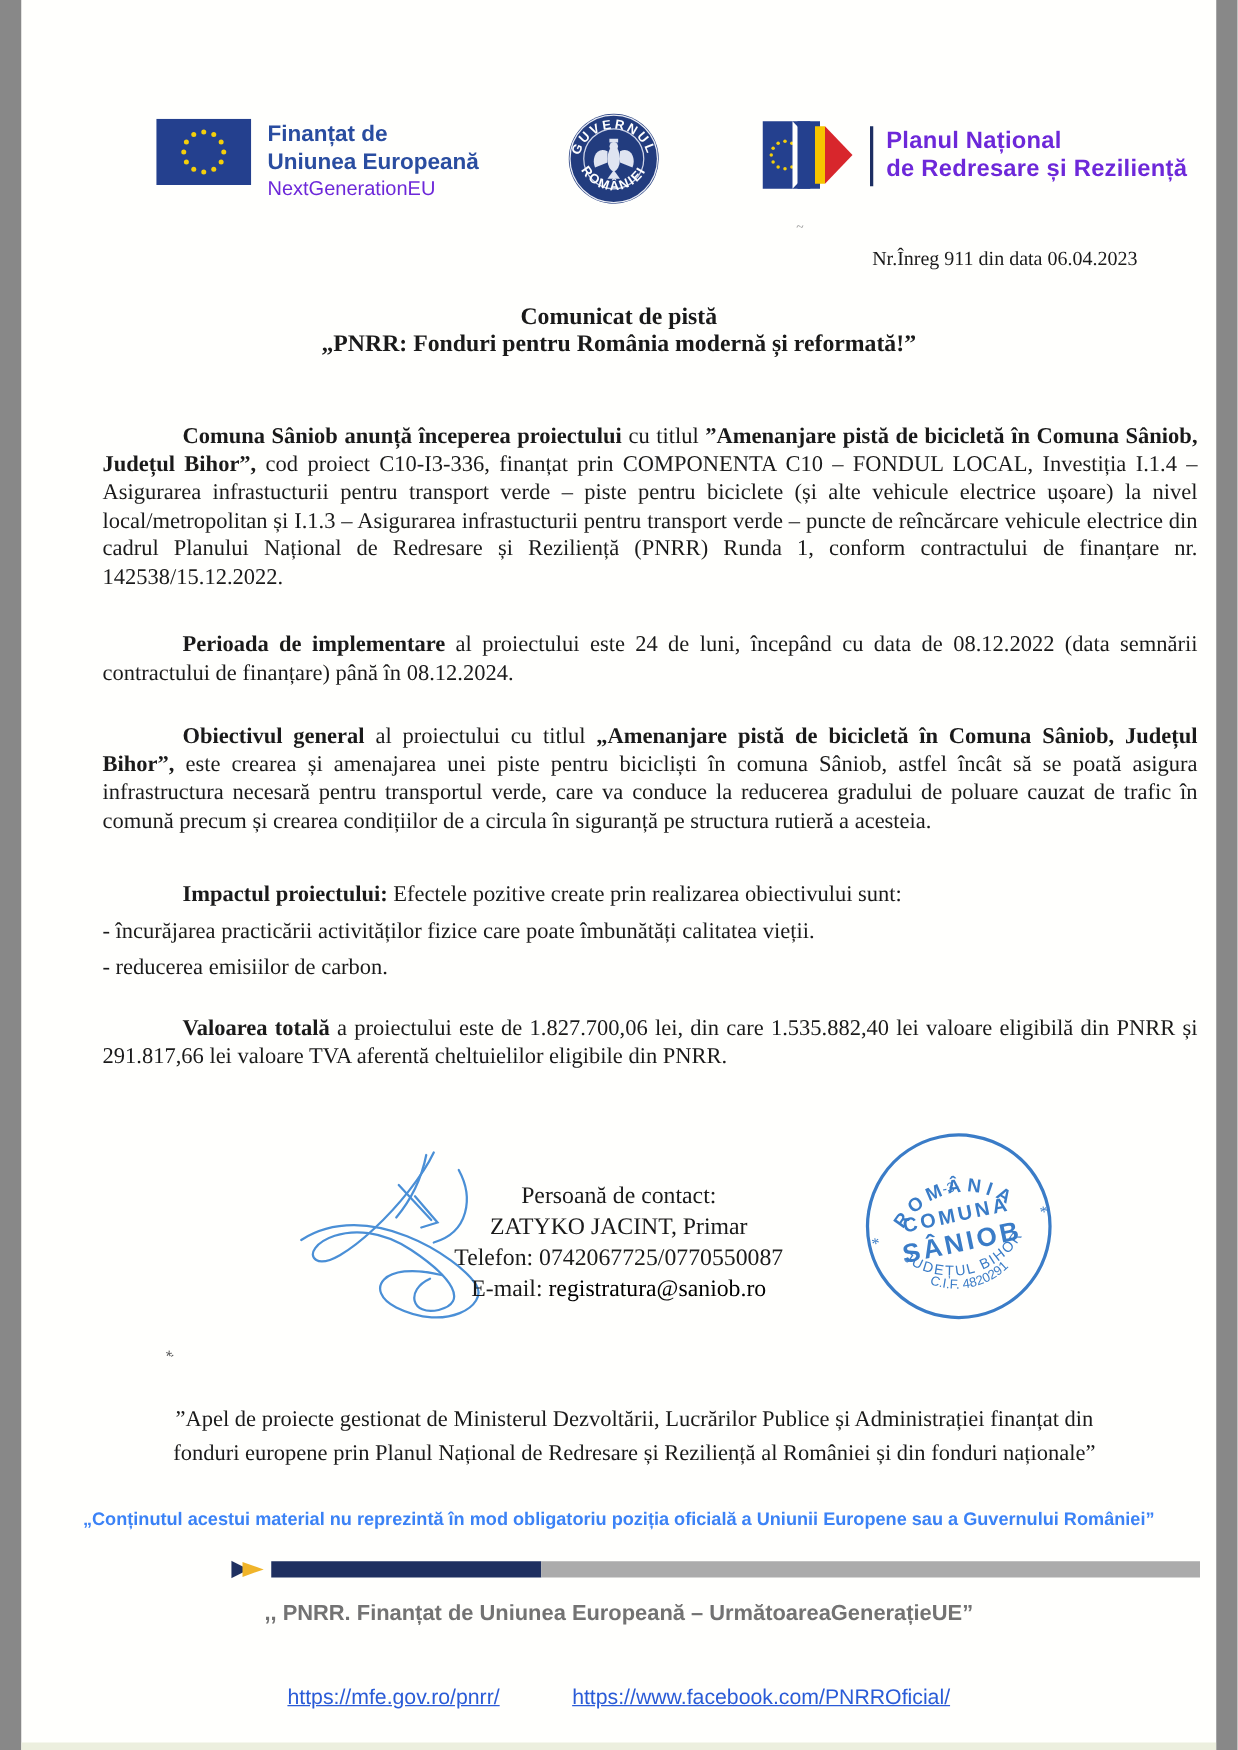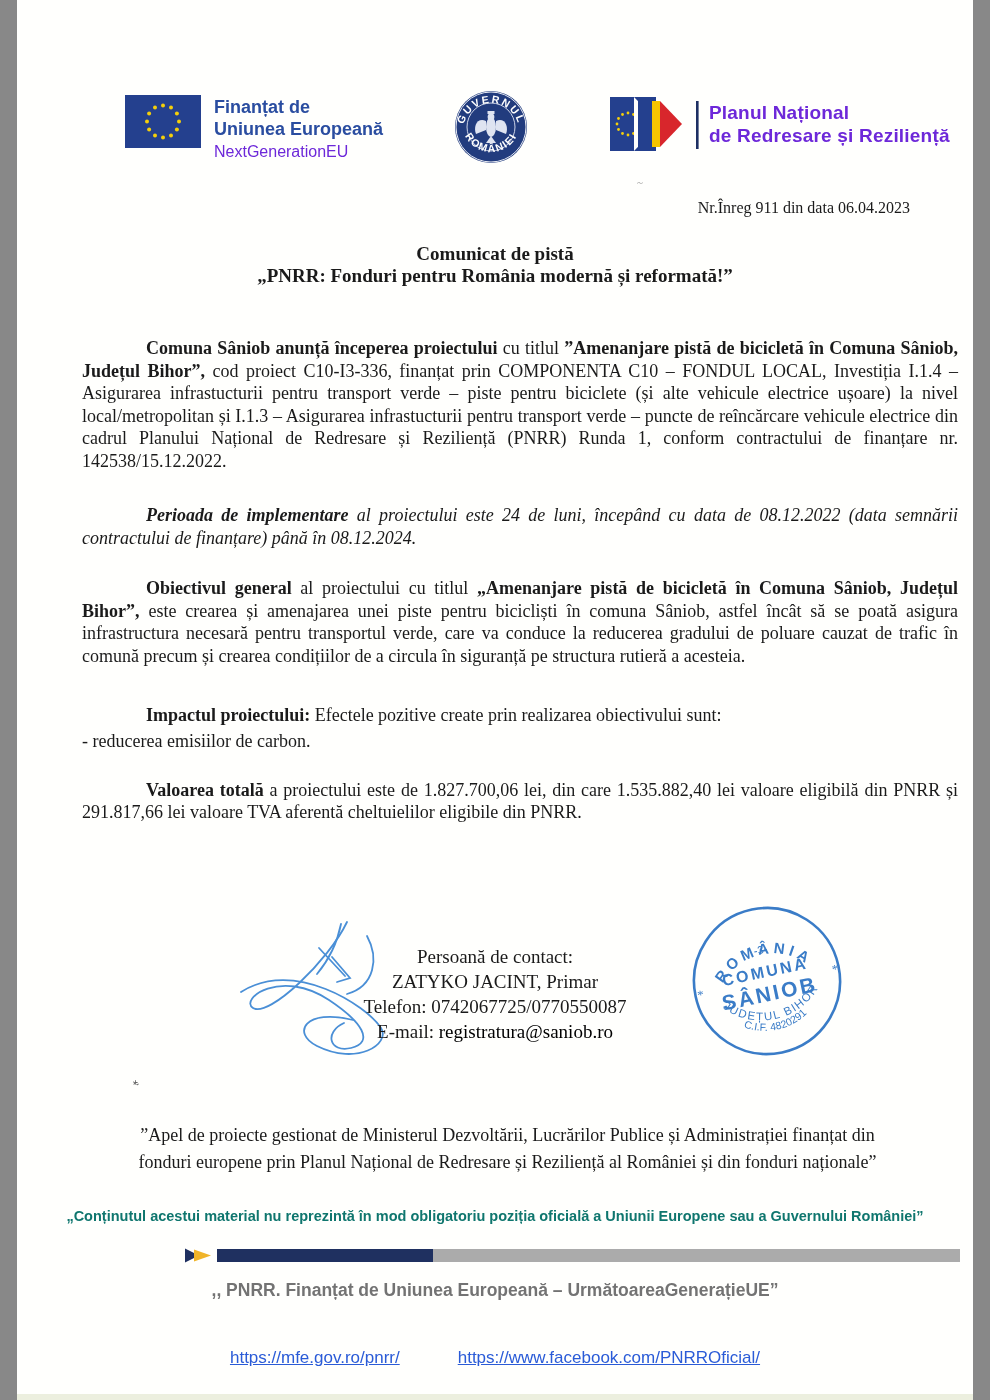--- a/index.html
+++ b/index.html
@@ -17,38 +17,38 @@
   .gov-seal { position:absolute; left:436px; top:87px; }
   .pnrr-logo { position:absolute; left:593px; top:95px; display:flex; }
   .pnrr-text { margin-left:7px; font-family:"Liberation Sans", sans-serif;
     font-weight:bold; font-size:19px; line-height:23px; color:#6d28d9; padding-top:6px; letter-spacing:0.2px;}
   
   .reg-line { position:absolute; top:199px; left:65px; right:63px; text-align:right; font-size:16px; }
   .title-block { position:absolute; top:243px; width:100%; text-align:center; font-weight:bold; font-size:19px; line-height:22px; }
   
   .doc-body { position:absolute; left:65px; top:337px; width:876px; font-size:18px; line-height:22.5px; }
   .doc-body p { text-align:justify; text-indent:64px; }
-  .p2 { margin-top:32px;font-style:italic; }
+  .p2 { margin-top:32px; }
   .p3 { margin-top:28px; }
   .p4 { margin-top:37px; }
   .li-line { text-align:left; line-height:29px; }
   .li-first { margin-top:3px; }
   .p5 { margin-top:23px; }
   b { font-weight:bold; }
   
   .contact { position:absolute; top:944px; width:100%; text-align:center; font-size:19px; line-height:25px; }
   .email-link { color:#000000; }
   .signature { position:absolute; left:212px; top:910px; }
   .sig-mark { position:absolute; left:116px; top:1072px; font-size:10px; color:#555; transform:rotate(8deg); }
   .stamp { position:absolute; left:658px; top:893px; }
   .artifact-1 { position:absolute; left:620px; top:176px; color:#9a9a9a; font-size:11px; }
   
   .quote-ministry { position:absolute; top:1122px; left:95px; right:70px; text-align:center; font-size:18px; line-height:27px; }
   .quote-disclaimer { position:absolute; top:1208px; width:100%; text-align:center;
-    font-family:"Liberation Sans", sans-serif; font-weight:bold; font-size:14.5px; color:#0f766e; }
+    font-family:"Liberation Sans", sans-serif; font-weight:bold; font-size:14.5px; color:#3b82f6; }
   
   .banner { position:absolute; top:1248px; left:168px; display:flex; align-items:center; }
   .banner-bar { display:flex; height:13px; width:743px; margin-left:2px; }
   .bar-navy { width:216px; background:#1f3060; }
   .bar-gray { flex:1; background:#ababab; }
   .slogan { position:absolute; top:1280px; width:100%; text-align:center;
     font-family:"Liberation Sans", sans-serif; font-weight:bold; font-size:17.5px; color:#737373; }
   .links { position:absolute; top:1316px; width:100%; display:flex; justify-content:center; gap:58px;
     font-family:"Liberation Sans", sans-serif; font-size:17px; }
   .links a { color:#2a5bd7; text-decoration:underline; cursor:pointer;margin-top:32px; }
@@ -145,20 +145,21 @@
   <div class="title-block">
     <div>Comunicat de pistă</div>
     <div>„PNRR: Fonduri pentru România modernă și reformată!”</div>
   </div>
 
   <div class="doc-body">
     <p class="p1"><b>Comuna Sâniob anunță începerea proiectului</b><span> cu titlul </span><b>”Amenanjare pistă de bicicletă în Comuna Sâniob, Județul Bihor”,</b><span> cod proiect C10-I3-336, finanțat prin COMPONENTA C10 – FONDUL LOCAL, Investiția I.1.4 –Asigurarea infrastucturii pentru transport verde – piste pentru biciclete (și alte vehicule electrice ușoare) la nivel local/metropolitan și I.1.3 – Asigurarea infrastucturii pentru transport verde – puncte de reîncărcare vehicule electrice din cadrul Planului Național de Redresare și Reziliență (PNRR) Runda 1, conform contractului de finanțare nr. 142538/15.12.2022.</span></p>
     <p class="p2"><b>Perioada de implementare</b><span> al proiectului este 24 de luni, începând cu data de 08.12.2022 (data semnării contractului de finanțare) până în 08.12.2024.</span></p>
     <p class="p3"><b>Obiectivul general</b><span> al proiectului cu titlul </span><b>„Amenanjare pistă de bicicletă în Comuna Sâniob, Județul Bihor”,</b><span> este crearea și amenajarea unei piste pentru bicicliști în comuna Sâniob, astfel încât să se poată asigura infrastructura necesară pentru transportul verde, care va conduce la reducerea gradului de poluare cauzat de trafic în comună precum și crearea condițiilor de a circula în siguranță pe structura rutieră a acesteia.</span></p>
     <p class="p4"><b>Impactul proiectului:</b><span> Efectele pozitive create prin realizarea obiectivului sunt:</span></p>
+    <div class="li-line li-first">- încurăjarea practicării activităților fizice care poate îmbunătăți calitatea vieții.</div>
     <div class="li-line">- reducerea emisiilor de carbon.</div>
     <p class="p5"><b>Valoarea totală</b><span> a proiectului este de 1.827.700,06 lei, din care 1.535.882,40 lei valoare eligibilă din PNRR și 291.817,66 lei valoare TVA aferentă cheltuielilor eligibile din PNRR.</span></p>
   </div>
 
   <svg class="signature" width="175" height="168" viewBox="0 0 175 168">
     <g fill="none" stroke="#4a8fd6" stroke-width="1.8" stroke-linecap="round">
       <path d="M118,12 C100,50 40,108 24,98 C10,89 52,58 100,90 C133,112 146,132 122,138 C100,143 95,122 115,113"></path>
       <path d="M12,82 C65,48 138,96 152,118 C162,134 128,156 88,136 C62,123 76,98 124,110"></path>
       <path d="M90,38 L116,66 M103,47 L121,68 L108,72"></path>
       <path d="M138,26 C150,48 146,76 118,84"></path>

